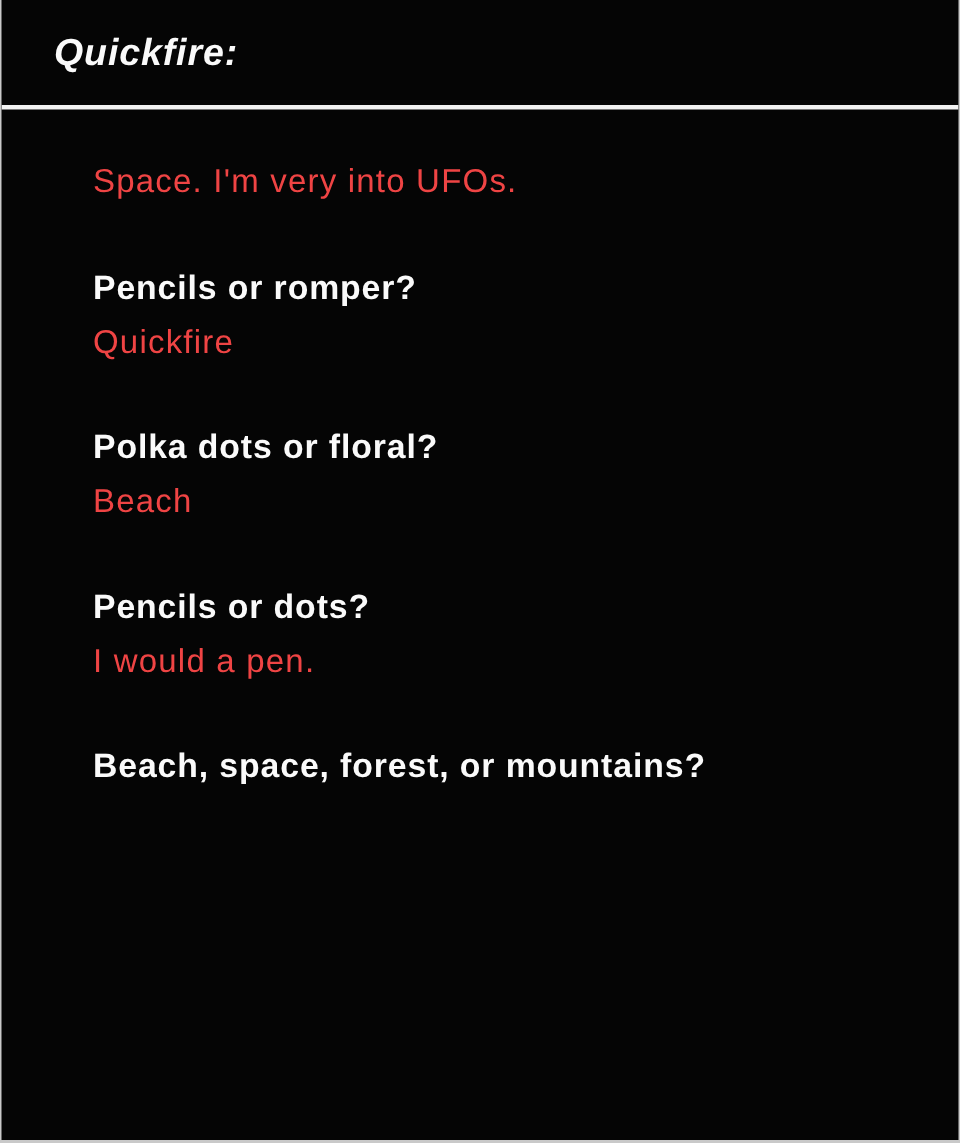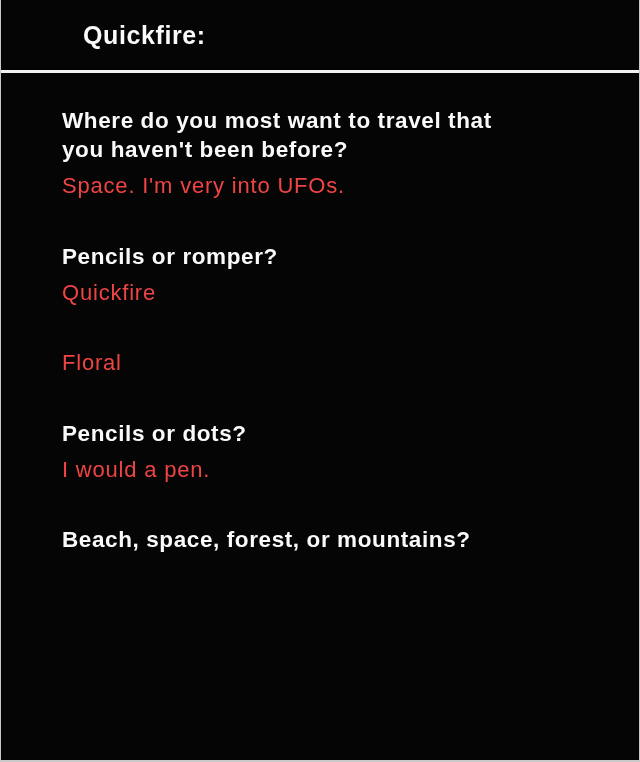--- a/index.html
+++ b/index.html
@@ -16,22 +16,23 @@
     border-left: 1px solid #c9c9c9;
     border-right: 1px solid #c9c9c9;
     border-bottom: 2px solid #c9c9c9;
     font-family: "Liberation Sans", "DejaVu Sans", sans-serif;
     overflow: hidden;
   }
   .header {
     height: 70px;
     display: flex;
     align-items: center;
-    padding-left: 82px;
+    padding-left: 35px;
     box-sizing: border-box;
+    font-style: italic;
   }
   .header-title {
     color: #fafafa;
     font-size: 25px;
     font-weight: bold;
     letter-spacing: 0.6px;
   }
   .divider {
     height: 3px;
     width: 100%;
@@ -69,32 +70,31 @@
 
   <div class="header">
     <span class="header-title">Quickfire:</span>
   </div>
 
   <div class="divider"></div>
 
   <div class="body">
 
     <div class="qa-item">
-      <p class="question">Where do you most want to travel that
-you haven't been before?</p>
       <p class="answer">Space. I'm very into UFOs.</p>
     </div>
 
     <div class="qa-item">
       <p class="question">Pencils or romper?</p>
       <p class="answer">Quickfire</p>
     </div>
 
     <div class="qa-item">
-      <p class="answer">Floral</p>
+      <p class="question">Polka dots or floral?</p>
+      <p class="answer">Beach</p>
     </div>
 
     <div class="qa-item">
       <p class="question">Pencils or dots?</p>
       <p class="answer">I would a pen.</p>
     </div>
 
     <div class="qa-item">
       <p class="question">Beach, space, forest, or mountains?</p>
     </div>

